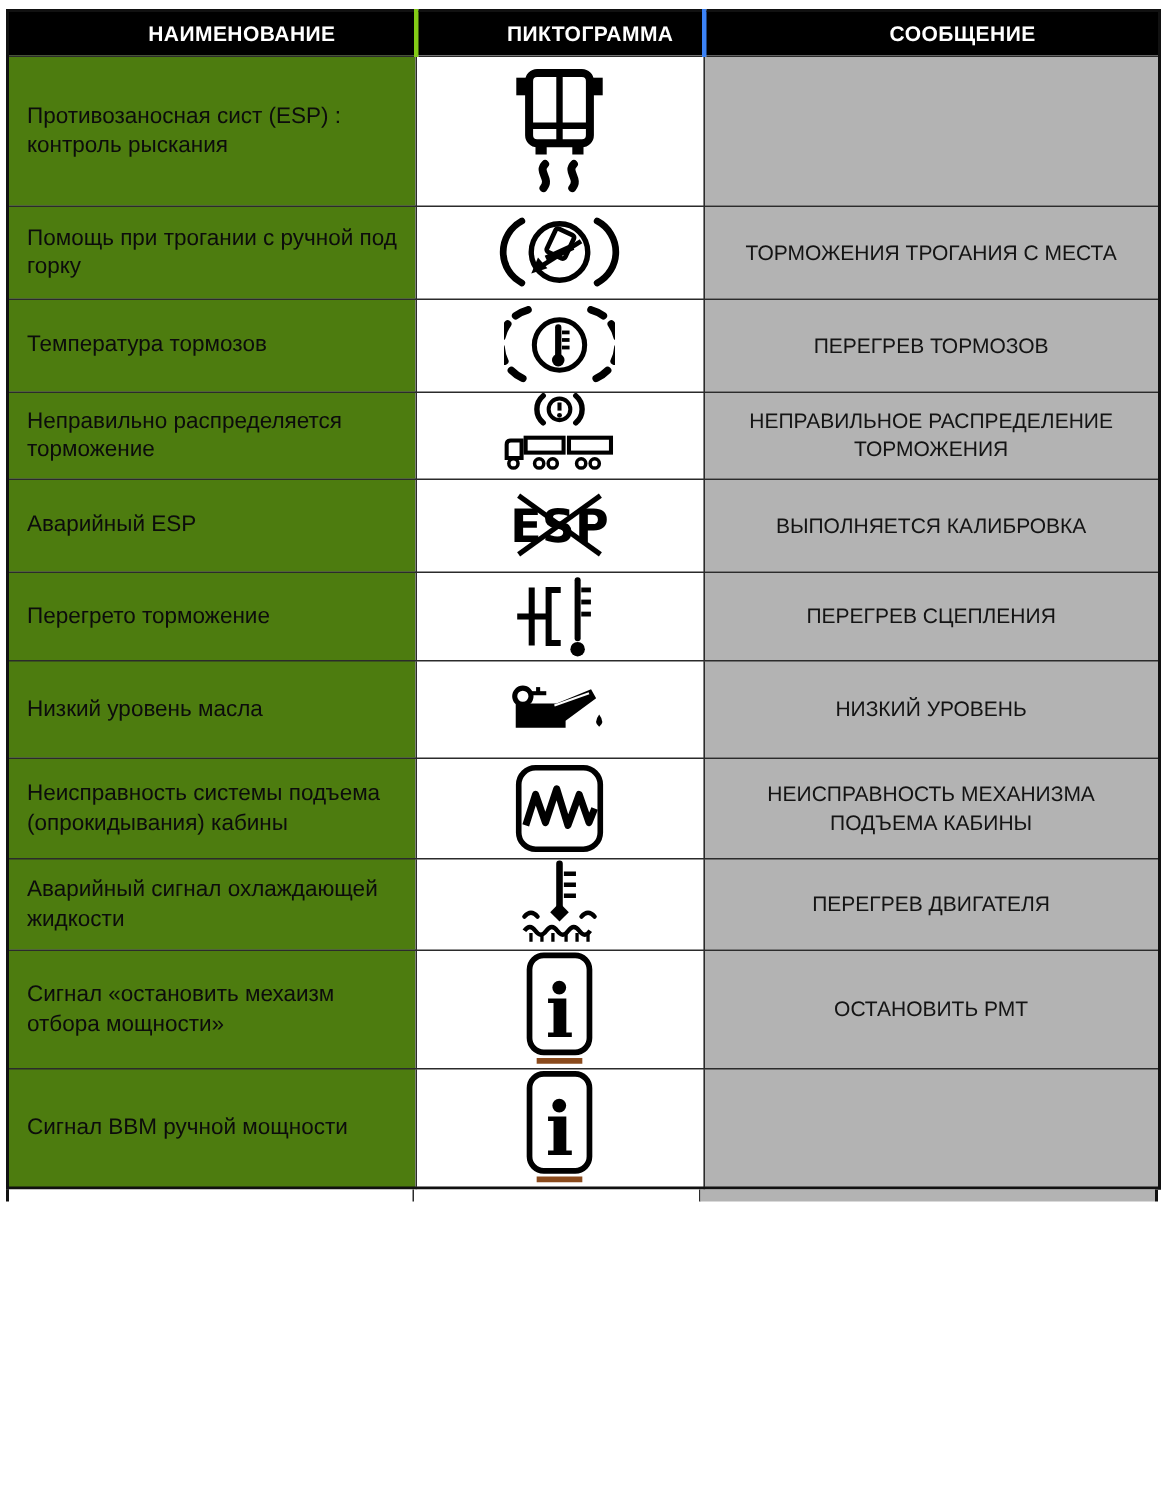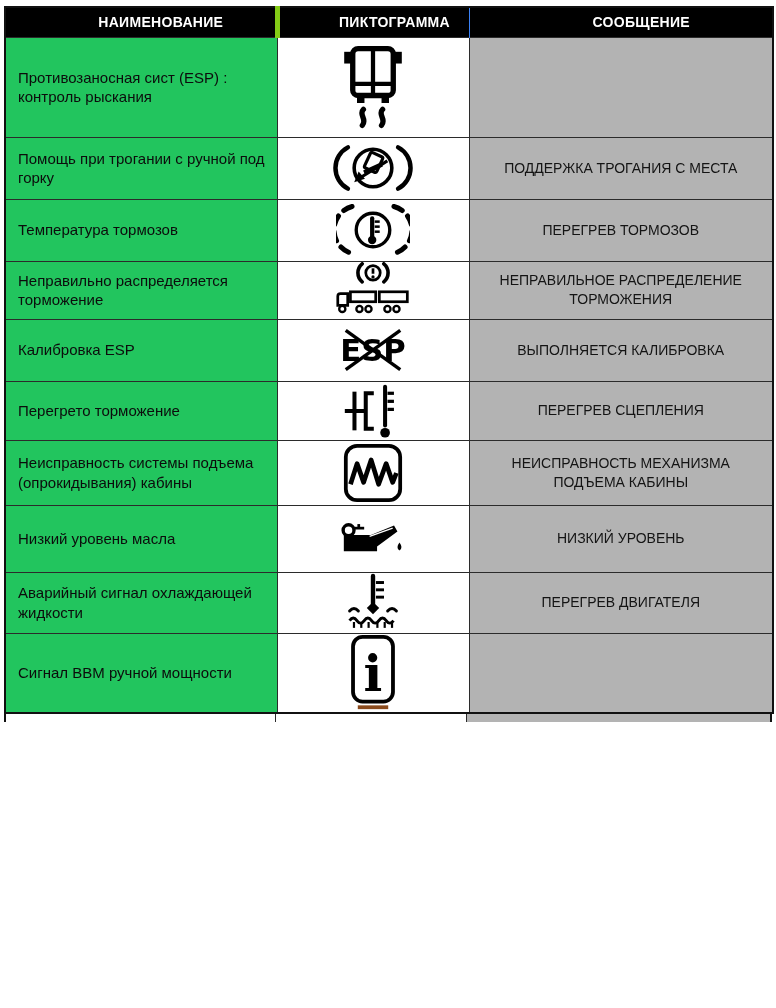--- a/index.html
+++ b/index.html
@@ -7,24 +7,24 @@
     --body_bg:#ffffff; --border:#2b2b2b; --info_underline:#8a4a1c;
   }
   *{box-sizing:border-box;margin:0;padding:0}
   html,body{width:776px;height:1008px;overflow:hidden;background:var(--body_bg);
     font-family:"Liberation Sans","DejaVu Sans",sans-serif;}
   .page{margin:6px 4px 0 4px;}
   table{border-collapse:collapse;table-layout:fixed;width:768px;border:2px solid #111;}
   col.c1{width:272px} col.c2{width:192px} col.c3{width:304px}
   th{background:var(--header_bg);color:var(--header_text);font-size:14px;font-weight:bold;
      height:30px;text-align:center;letter-spacing:.3px;padding-left:41px;}
-  th+th{border-left:5px solid #84cc16}
-  th.msg-h{border-left:1px solid #3b82f6}
+  th+th{border-left:3px solid #84cc16}
+  th.msg-h{border-left:3px solid #3b82f6}
   td{border:1px solid var(--border);vertical-align:middle;}
-  td.name-cell{font-size:15px;line-height:1.28;color:#0c0c0c;padding:4px 10px 4px 12px;background:#22c55e;}
+  td.name-cell{font-size:15px;line-height:1.28;color:#0c0c0c;padding:4px 10px 4px 12px;background:#4d7c0f;}
   td.icon-cell{text-align:center;background:#fff;}
   td.msg-cell{background:var(--message_cell_bg);color:#141414;font-size:14px;line-height:1.35;
       text-align:center;padding:2px 12px;}
   tbody tr:nth-child(1){height:100px}
   tbody tr:nth-child(2){height:62px}
   tbody tr:nth-child(3){height:62px}
   tbody tr:nth-child(4){height:58px}
   tbody tr:nth-child(5){height:62px}
   tbody tr:nth-child(6){height:50px}
   tbody tr:nth-child(7){height:65px}
@@ -224,21 +224,21 @@
   </tr>
 
 
   <tr data-name="table-row">
     <td class="name-cell" data-name="indicator-name">Помощь при трогании с ручной под горку</td>
     <td class="icon-cell" data-name="pictogram-cell">
       <svg class="icon" data-name="hill-start-icon">
               <use href="#hill-start-icon" xlink:href="#hill-start-icon"></use>
             </svg>
     </td>
-    <td class="msg-cell" data-name="indicator-message">ПОДДЕРЖКА ТРОГАНИЯ С МЕСТА</td>
+    <td class="msg-cell" data-name="indicator-message">ТОРМОЖЕНИЯ ТРОГАНИЯ С МЕСТА</td>
   </tr>
 
   <tr data-name="table-row">
     <td class="name-cell" data-name="indicator-name">Температура тормозов</td>
     <td class="icon-cell" data-name="pictogram-cell">
       <svg class="icon" data-name="brake-temperature-icon">
               <use href="#brake-temperature-icon" xlink:href="#brake-temperature-icon"></use>
             </svg>
     </td>
     <td class="msg-cell" data-name="indicator-message">ПЕРЕГРЕВ ТОРМОЗОВ</td>
@@ -248,71 +248,80 @@
     <td class="name-cell" data-name="indicator-name">Неправильно распределяется торможение</td>
     <td class="icon-cell" data-name="pictogram-cell">
       <svg class="icon" data-name="brake-distribution-icon">
               <use href="#brake-distribution-icon" xlink:href="#brake-distribution-icon"></use>
             </svg>
     </td>
     <td class="msg-cell" data-name="indicator-message">НЕПРАВИЛЬНОЕ РАСПРЕДЕЛЕНИЕ ТОРМОЖЕНИЯ</td>
   </tr>
 
   <tr data-name="table-row">
-    <td class="name-cell" data-name="indicator-name">Калибровка ESP</td>
+    <td class="name-cell" data-name="indicator-name">Аварийный ESP</td>
     <td class="icon-cell" data-name="pictogram-cell">
       <svg class="icon" data-name="esp-crossed-icon">
               <use href="#esp-crossed-icon" xlink:href="#esp-crossed-icon"></use>
             </svg>
     </td>
     <td class="msg-cell" data-name="indicator-message">ВЫПОЛНЯЕТСЯ КАЛИБРОВКА</td>
   </tr>
 
   <tr data-name="table-row">
     <td class="name-cell" data-name="indicator-name">Перегрето торможение</td>
     <td class="icon-cell" data-name="pictogram-cell">
       <svg class="icon" data-name="clutch-temperature-icon">
               <use href="#clutch-temperature-icon" xlink:href="#clutch-temperature-icon"></use>
             </svg>
     </td>
     <td class="msg-cell" data-name="indicator-message">ПЕРЕГРЕВ СЦЕПЛЕНИЯ</td>
   </tr>
 
   <tr data-name="table-row">
+    <td class="name-cell" data-name="indicator-name">Низкий уровень масла</td>
+    <td class="icon-cell" data-name="pictogram-cell">
+      <svg class="icon" data-name="oil-can-icon">
+              <use href="#oil-can-icon" xlink:href="#oil-can-icon"></use>
+            </svg>
+    </td>
+    <td class="msg-cell" data-name="indicator-message">НИЗКИЙ УРОВЕНЬ</td>
+  </tr>
+
+  <tr data-name="table-row">
     <td class="name-cell" data-name="indicator-name">Неисправность системы подъема (опрокидывания) кабины</td>
     <td class="icon-cell" data-name="pictogram-cell">
       <svg class="icon" data-name="cab-tilt-fault-icon">
               <use href="#cab-tilt-fault-icon" xlink:href="#cab-tilt-fault-icon"></use>
             </svg>
     </td>
     <td class="msg-cell" data-name="indicator-message">НЕИСПРАВНОСТЬ МЕХАНИЗМА ПОДЪЕМА КАБИНЫ</td>
   </tr>
 
   <tr data-name="table-row">
-    <td class="name-cell" data-name="indicator-name">Низкий уровень масла</td>
-    <td class="icon-cell" data-name="pictogram-cell">
-      <svg class="icon" data-name="oil-can-icon">
-              <use href="#oil-can-icon" xlink:href="#oil-can-icon"></use>
-            </svg>
-    </td>
-    <td class="msg-cell" data-name="indicator-message">НИЗКИЙ УРОВЕНЬ</td>
-  </tr>
-
-  <tr data-name="table-row">
     <td class="name-cell" data-name="indicator-name">Аварийный сигнал охлаждающей жидкости</td>
     <td class="icon-cell" data-name="pictogram-cell">
       <svg class="icon" data-name="coolant-temperature-icon">
               <use href="#coolant-temperature-icon" xlink:href="#coolant-temperature-icon"></use>
             </svg>
     </td>
     <td class="msg-cell" data-name="indicator-message">ПЕРЕГРЕВ ДВИГАТЕЛЯ</td>
   </tr>
 
 
 
+  <tr data-name="table-row">
+    <td class="name-cell" data-name="indicator-name">Сигнал «остановить мехаизм отбора мощности»</td>
+    <td class="icon-cell" data-name="pictogram-cell">
+      <svg class="icon" data-name="info-icon">
+              <use href="#info-icon" xlink:href="#info-icon"></use>
+            </svg>
+    </td>
+    <td class="msg-cell" data-name="indicator-message">ОСТАНОВИТЬ РМТ</td>
+  </tr>
 
   <tr data-name="table-row">
     <td class="name-cell" data-name="indicator-name">Сигнал ВВМ ручной мощности</td>
     <td class="icon-cell" data-name="pictogram-cell">
       <svg class="icon" data-name="info-icon">
               <use href="#info-icon" xlink:href="#info-icon"></use>
             </svg>
     </td>
     <td class="msg-cell" data-name="indicator-message"></td>
   </tr>

